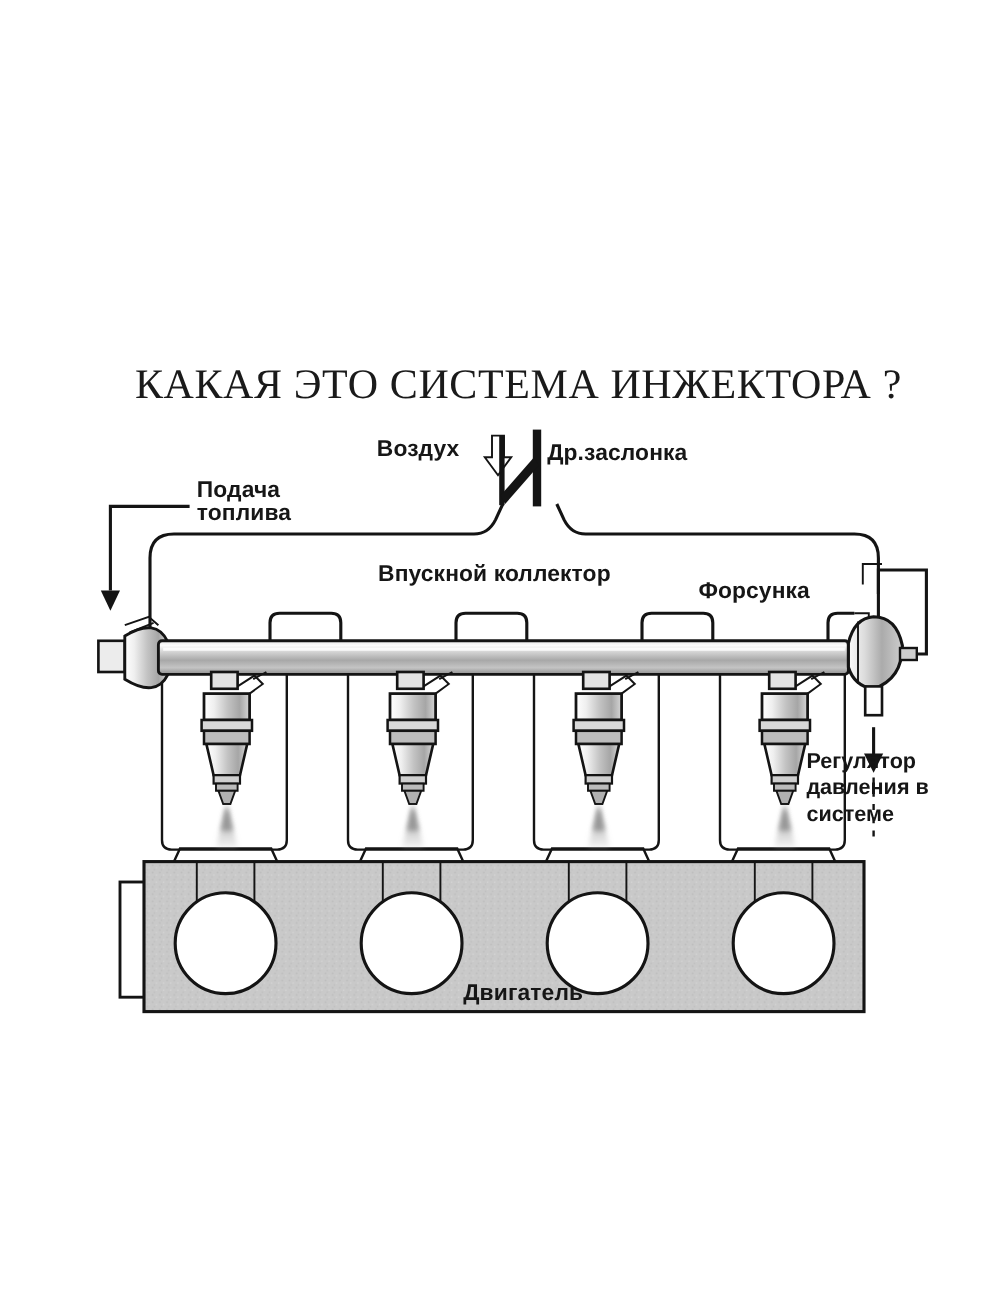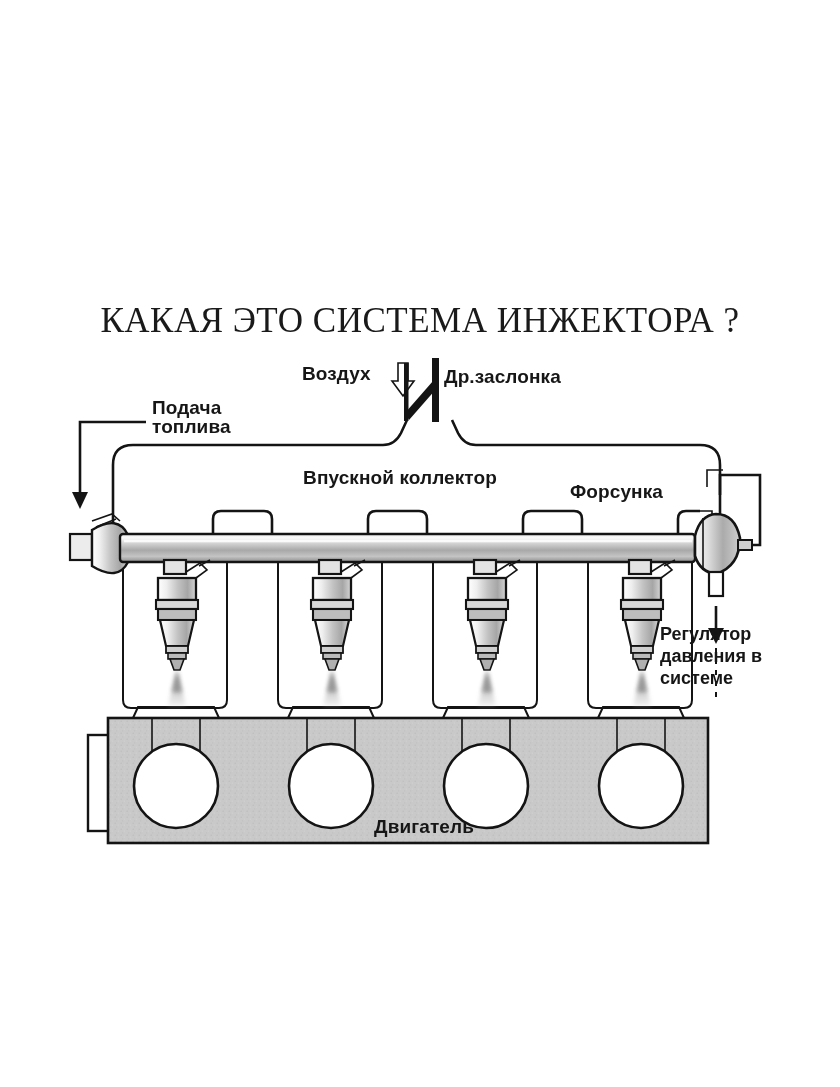--- a/index.html
+++ b/index.html
@@ -9,21 +9,21 @@
   }
   body {
     width: 840px;
     height: 1087px;
     font-family: "Liberation Serif", "DejaVu Serif", serif;
     position: relative;
     overflow: hidden;
   }
   #stage {
     position: absolute;
-    left: 0; top: 0;
+    left: 12px; top: 0;
     width: 768px;
     height: 1087px;
     text-align: right;
   }
   #diagram-svg {
     position: absolute;
     left: 0; top: 0;
     width: 840px;
     height: 1087px;
     display: block;

